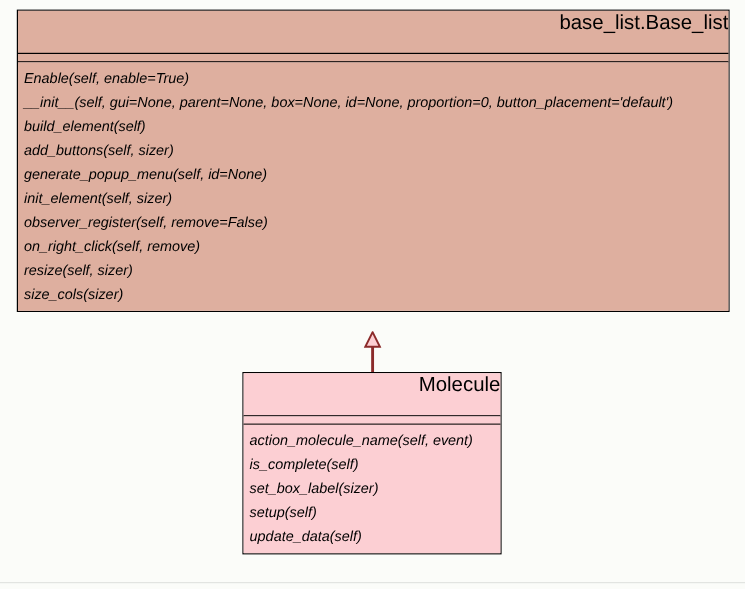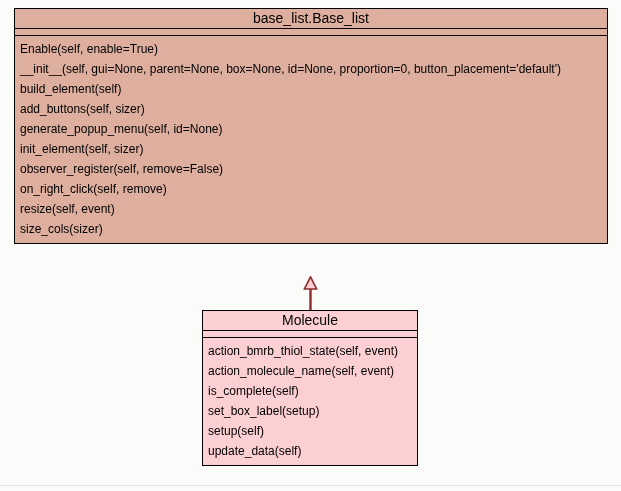--- a/index.html
+++ b/index.html
@@ -26,40 +26,41 @@
   
   .uml-class {
     position: absolute;
     box-sizing: border-box;
     border: 1px solid #000000;
     background: #ffffff;
   }
 
   .uml-title {
     box-sizing: border-box;
-    text-align: center;
-    font-size: 14px;
+    text-align: right;
+    font-size: 17px;
     line-height: 19px;
-    height: 20px;
+    height: 36px;
     color: #000000;
     border-bottom: 1px solid #000000;
     white-space: nowrap;
     overflow: hidden;
   }
 
   
   .uml-attrs {
     box-sizing: border-box;
     height: 7px;
     border-bottom: 1px solid #000000;
   }
 
   .uml-methods {
     box-sizing: border-box;
     padding: 3px 0 4px 0;
+    font-style: italic;
   }
 
   .uml-method {
     font-size: 12px;
     line-height: 20px;
     height: 20px;
     color: #000000;
     padding-left: 5px;
     white-space: nowrap;
     overflow: hidden;
@@ -117,38 +118,37 @@
     <div class="uml-attrs"></div>
     <div class="uml-methods">
       <div class="uml-method">Enable(self, enable=True)</div>
       <div class="uml-method">__init__(self, gui=None, parent=None, box=None, id=None, proportion=0, button_placement='default')</div>
       <div class="uml-method">build_element(self)</div>
       <div class="uml-method">add_buttons(self, sizer)</div>
       <div class="uml-method">generate_popup_menu(self, id=None)</div>
       <div class="uml-method">init_element(self, sizer)</div>
       <div class="uml-method">observer_register(self, remove=False)</div>
       <div class="uml-method">on_right_click(self, remove)</div>
-      <div class="uml-method">resize(self, event)</div>
+      <div class="uml-method">resize(self, sizer)</div>
       <div class="uml-method">size_cols(sizer)</div>
     </div>
   </div>
 
   <svg id="inheritance-edge" viewBox="0 0 15 35">
     <line x1="7.5" y1="34" x2="7.5" y2="12" stroke="#8b2b2b" stroke-width="2.4"></line>
     <polygon points="7.5,0.8 13.6,13 1.4,13" fill="#fccfd3" stroke="#8b2b2b" stroke-width="1.6"></polygon>
   </svg>
 
   <div class="uml-class" id="class-molecule">
     <div class="uml-title">Molecule</div>
     <div class="uml-attrs"></div>
     <div class="uml-methods">
-      <div class="uml-method">action_bmrb_thiol_state(self, event)</div>
       <div class="uml-method">action_molecule_name(self, event)</div>
       <div class="uml-method">is_complete(self)</div>
-      <div class="uml-method">set_box_label(setup)</div>
+      <div class="uml-method">set_box_label(sizer)</div>
       <div class="uml-method">setup(self)</div>
       <div class="uml-method">update_data(self)</div>
     </div>
   </div>
 
   <div id="bottom-rule"></div>
 
 </div>
 
 </body></html>

